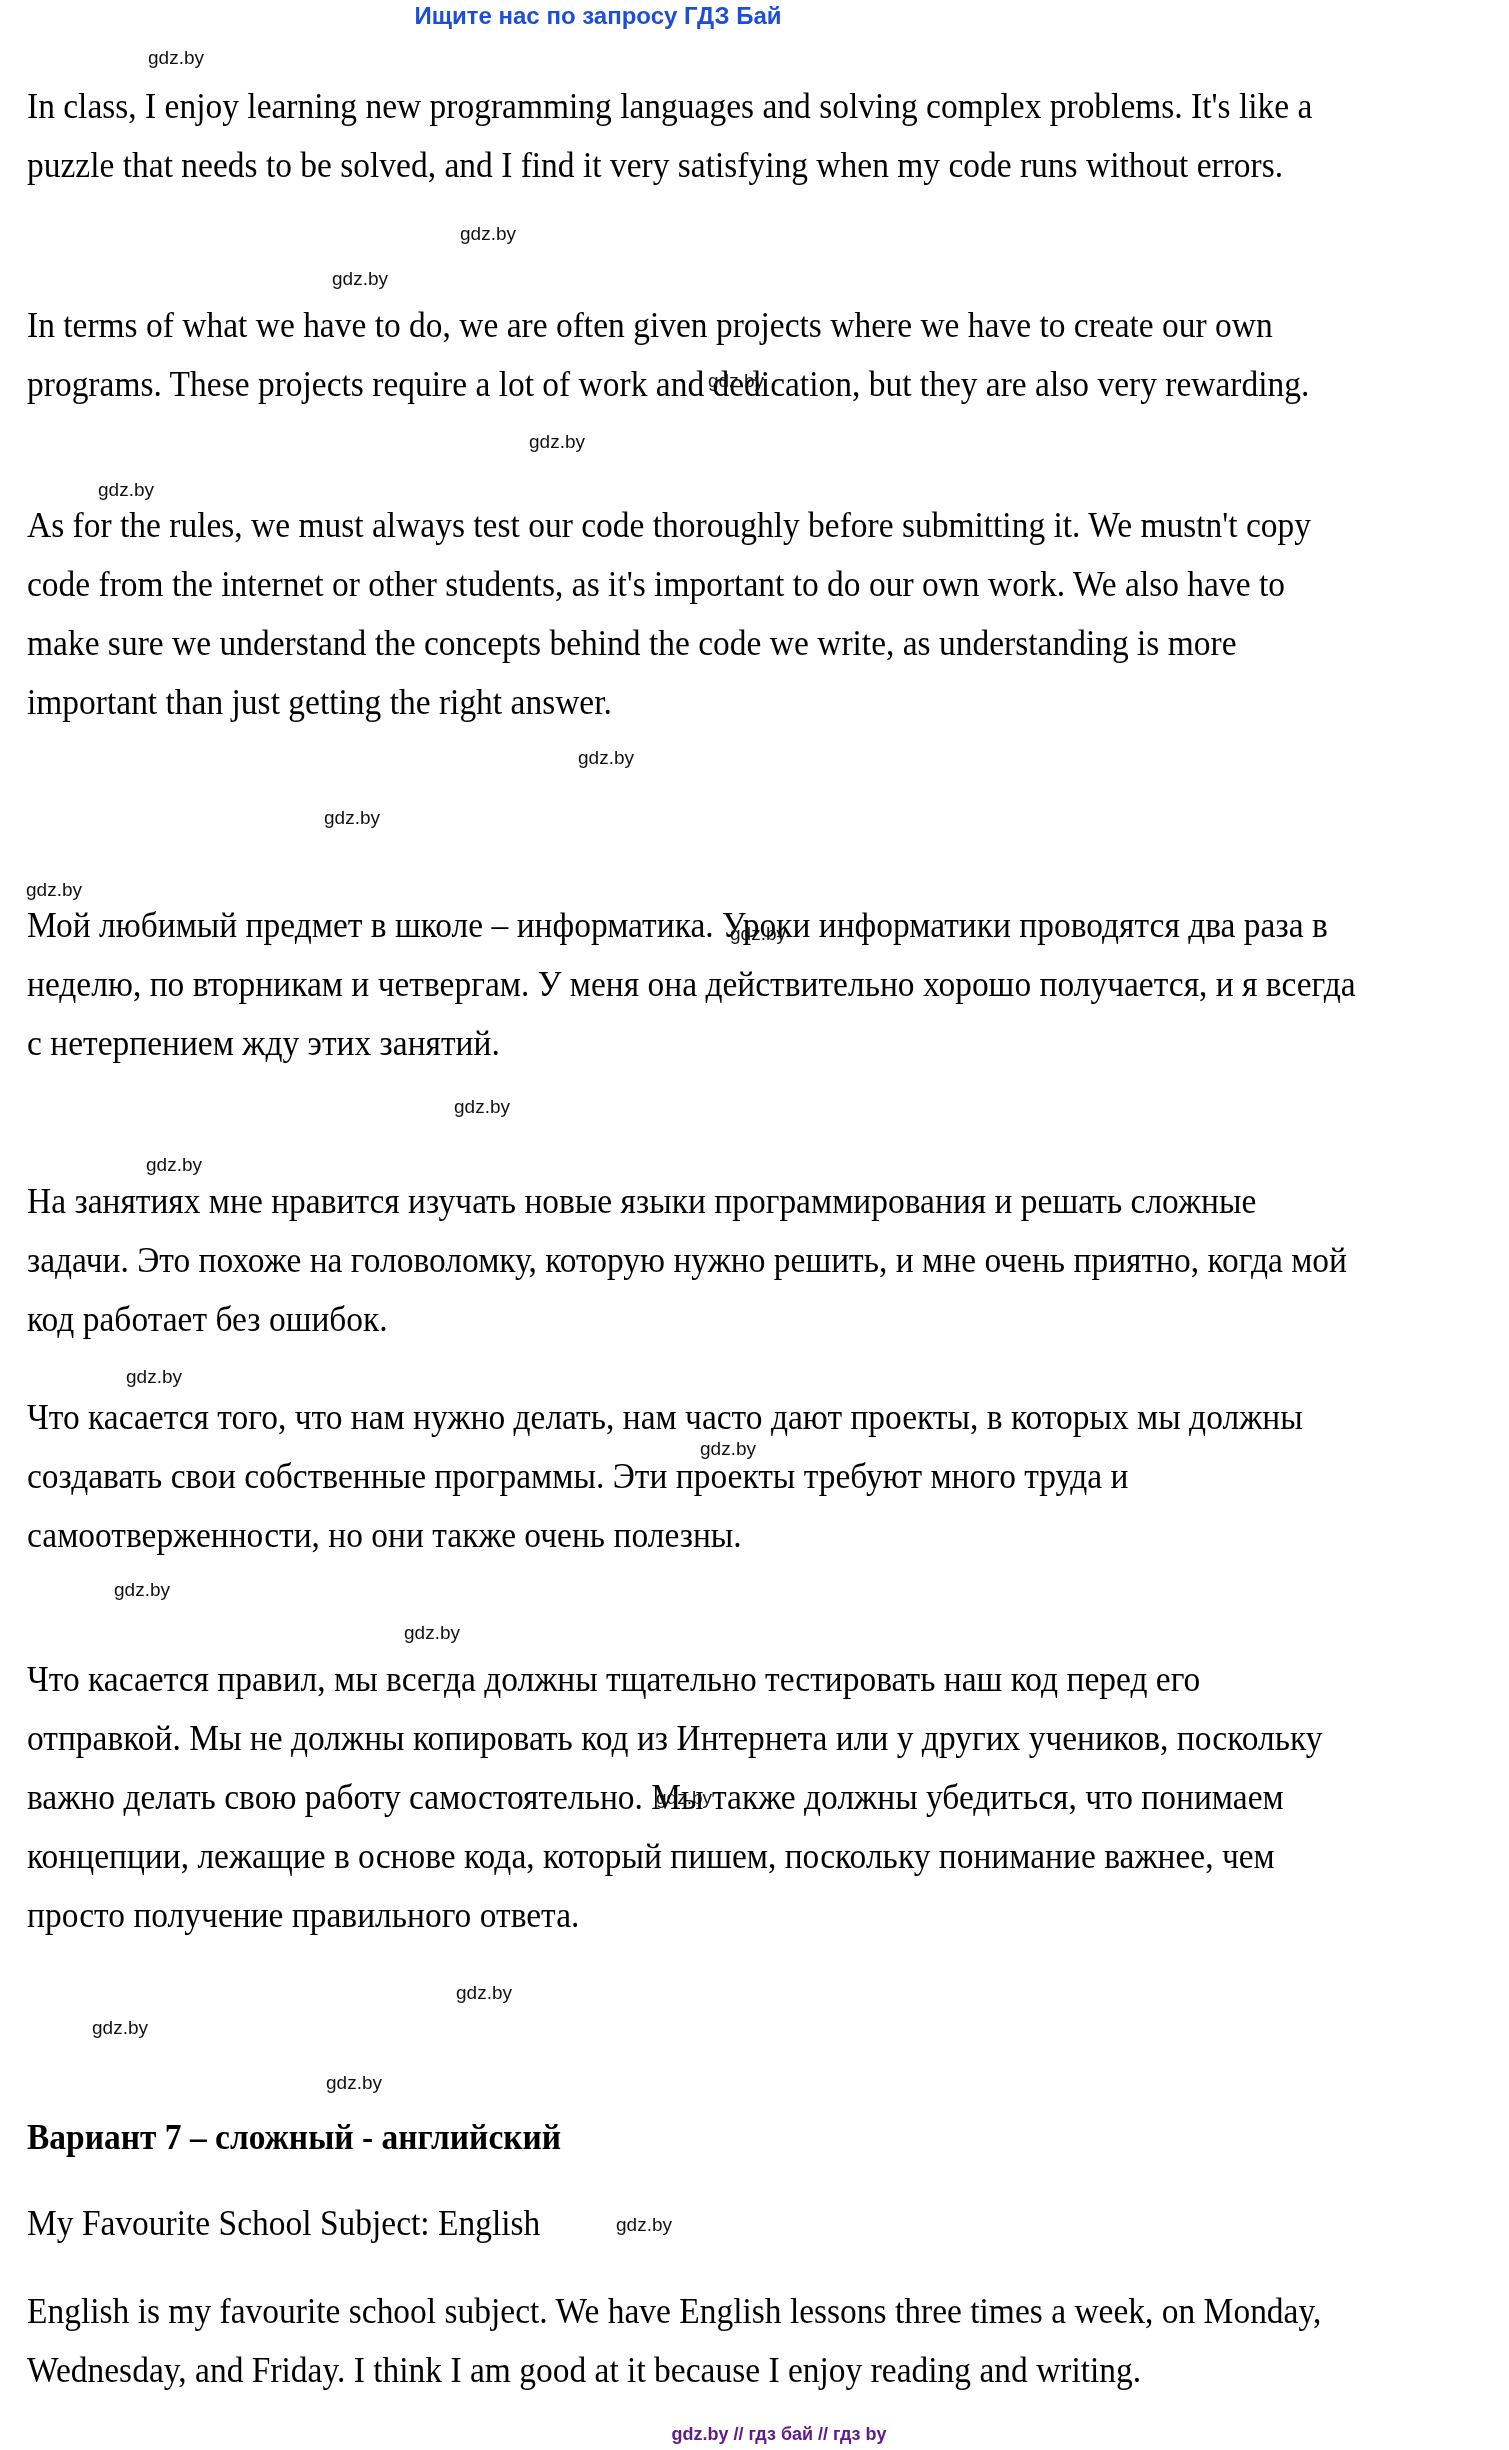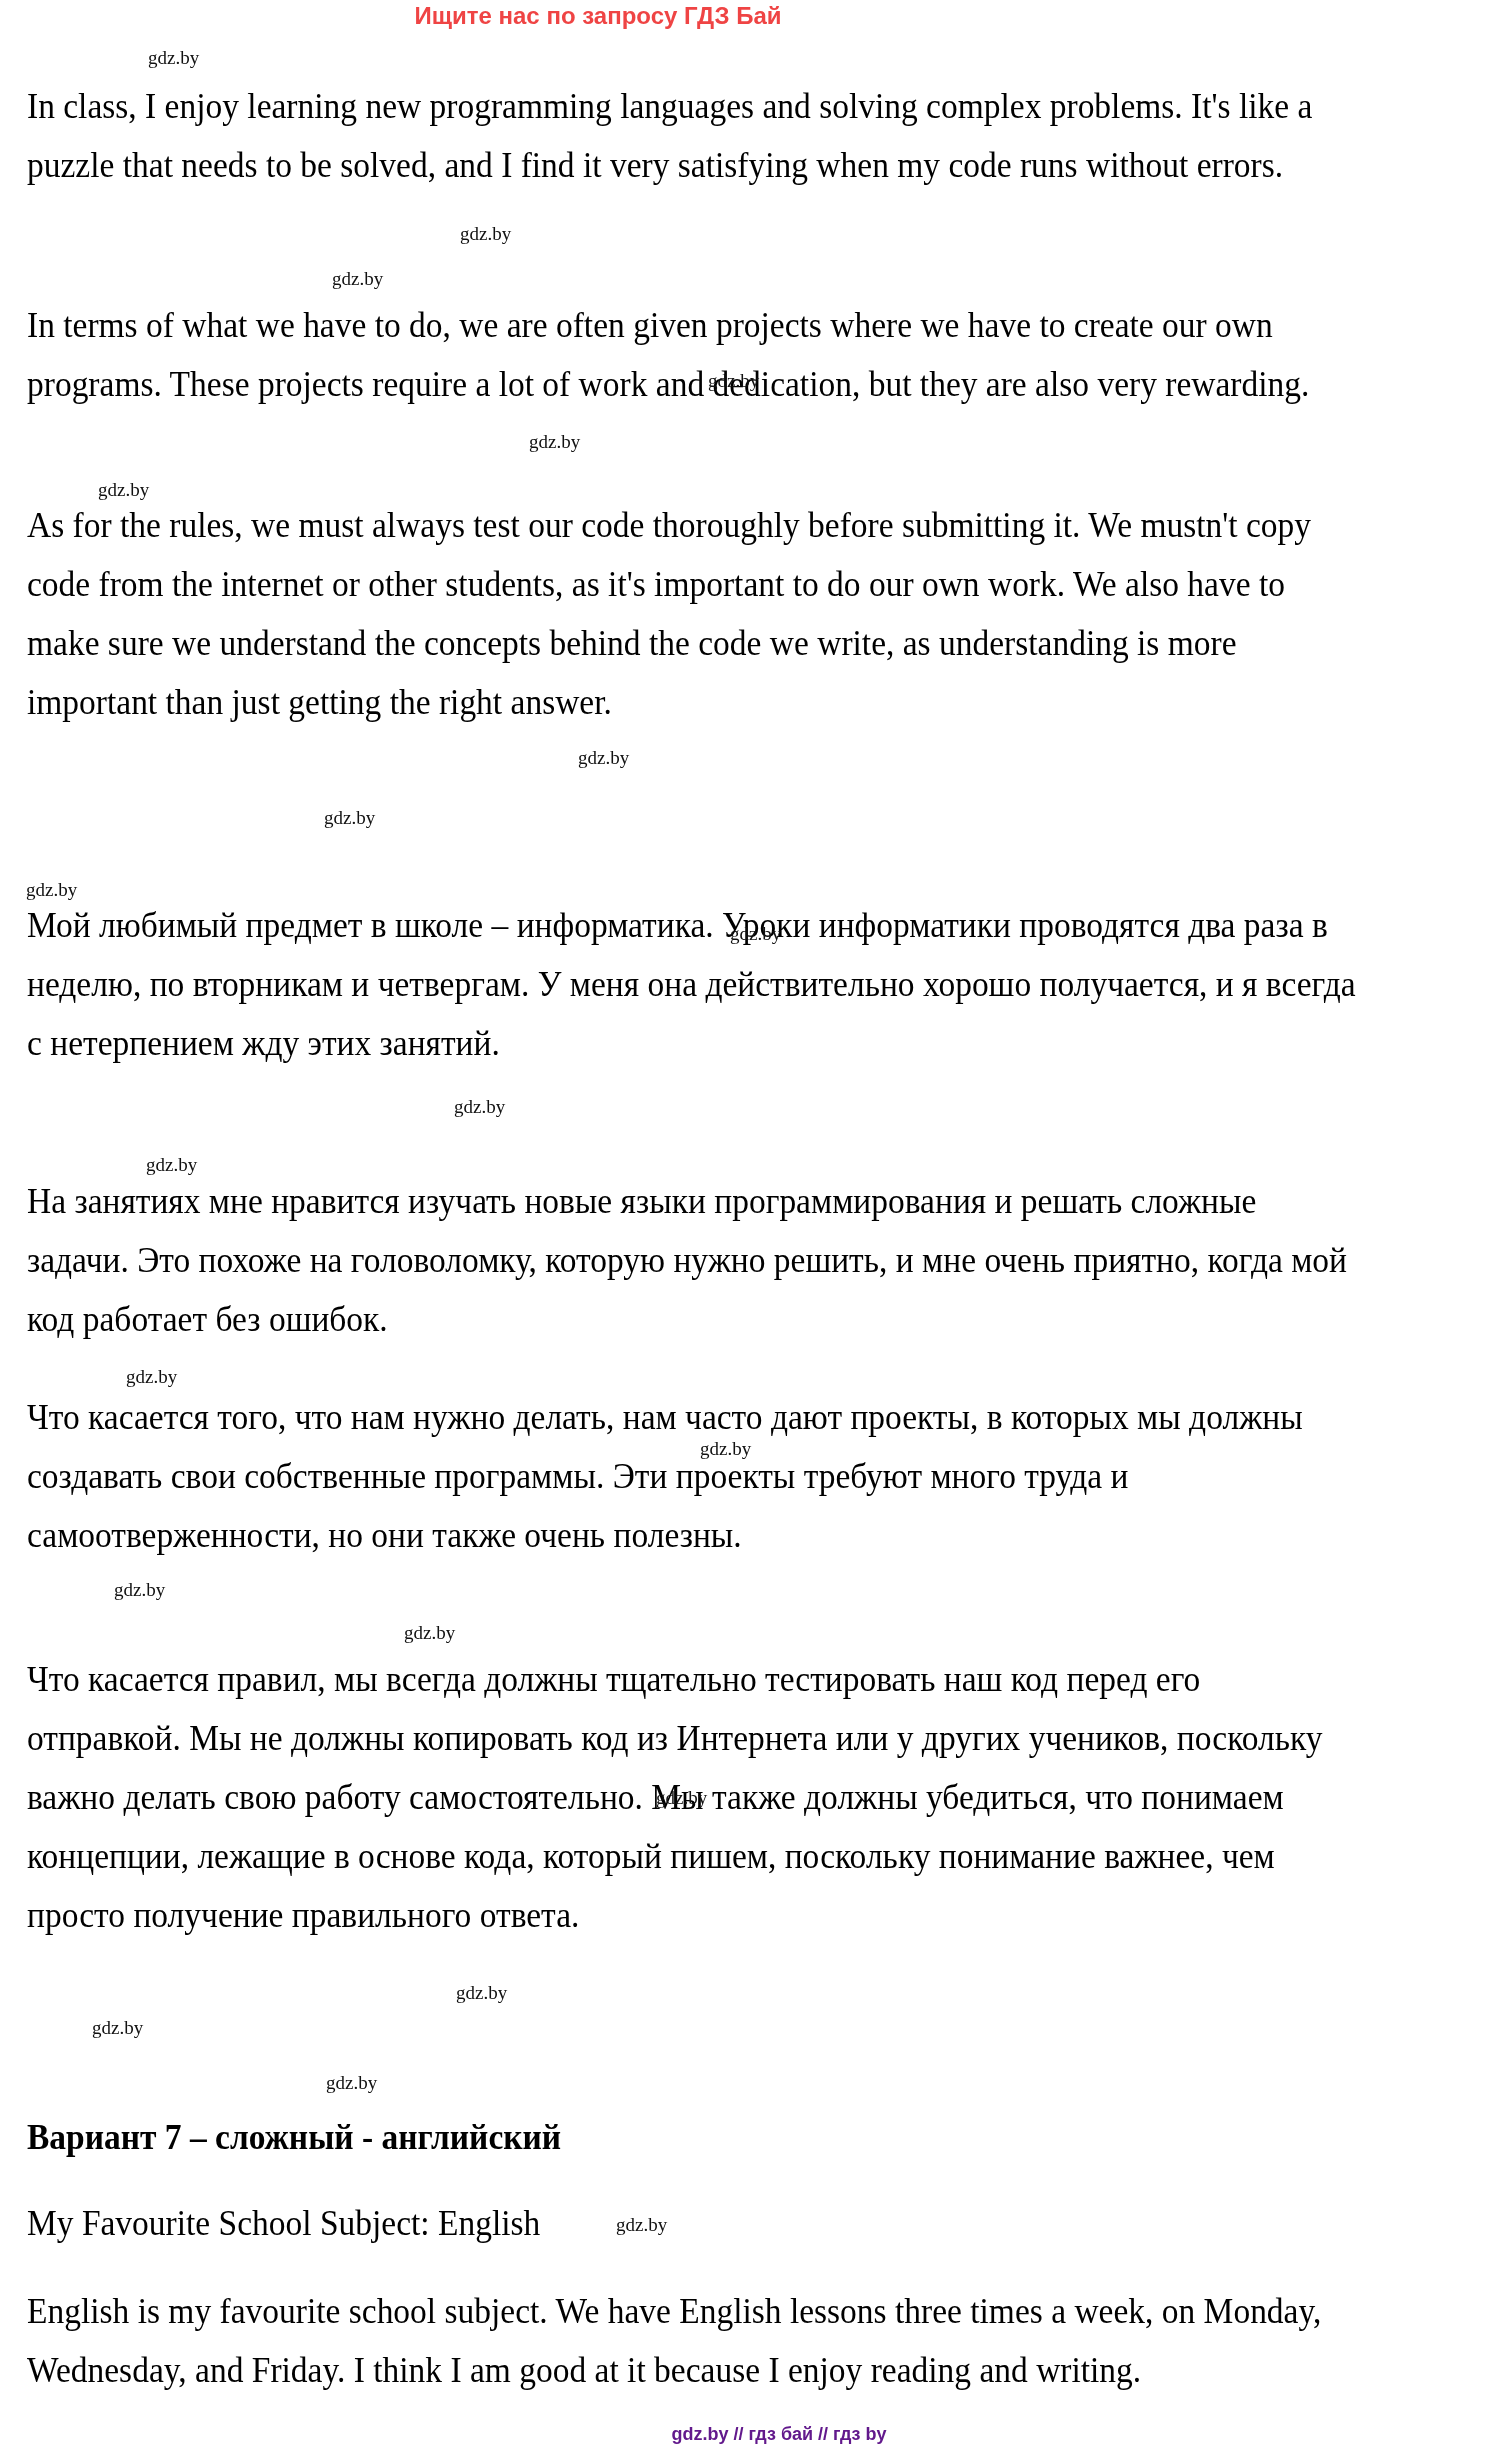--- a/index.html
+++ b/index.html
@@ -19,21 +19,21 @@
   
   .promo-header {
     position: absolute;
     top: 1.6px;
     left: 0;
     width: 1196px;
     text-align: center;
     font-family: "Liberation Sans", "DejaVu Sans", sans-serif;
     font-size: 24px;
     font-weight: 700;
-    color: #ef4444;
+    color: #1d4ed8;
     letter-spacing: 0px;
     white-space: nowrap;
   }
   .promo-header span { display: inline-block; }
 
   
   .promo-footer {
     position: absolute;
     bottom: 4.8px;
     left: 0;
@@ -68,21 +68,21 @@
     transform-origin: left top;
     white-space: pre-wrap;
   }
   .para.bold {
     font-weight: 700;
   }
 
   
   .wm {
     position: absolute;
-    font-family: Liberation Serif, serif;
+    font-family: Liberation Sans, sans-serif;
     font-size: 19px;
     font-weight: 400;
     color: #111111;
     white-space: nowrap;
     line-height: 1;
   }
 </style>
 </head>
 <body>
 

